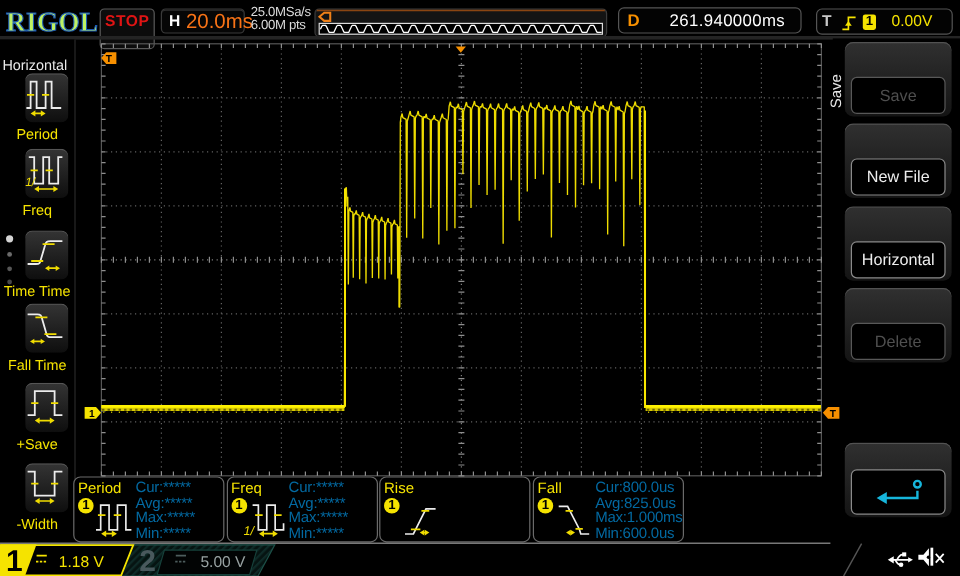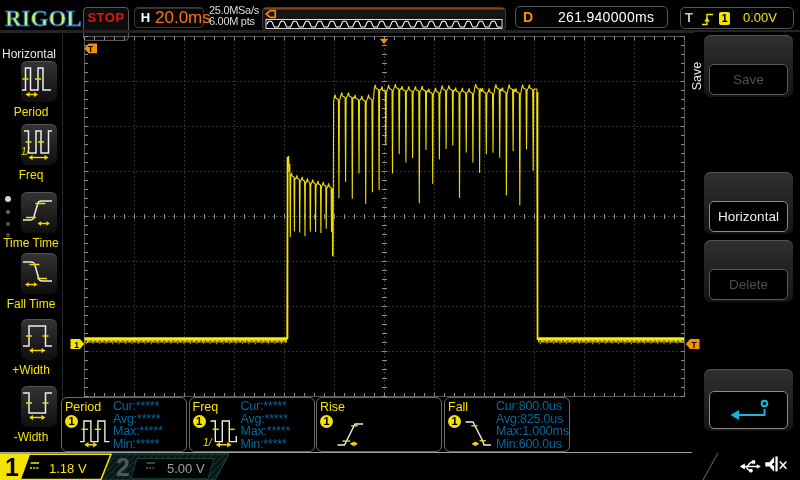--- a/index.html
+++ b/index.html
@@ -122,21 +122,21 @@
     <div class="mbtn" style="top:285px"><svg width="36" height="41" viewBox="0 0 36 41">
           <path d="M2 27 H8 V7 H24.5 V27 H31" fill="none" stroke="#ececec" stroke-width="1.5"></path>
           <g stroke="#f0dc00" stroke-width="1.5">
             <line x1="5" y1="17" x2="11" y2="17"></line>
             <line x1="21.5" y1="17" x2="27.5" y2="17"></line>
           </g>
           <line x1="11.5" y1="31.5" x2="21.0" y2="31.5" stroke="#f0dc00" stroke-width="1.4"></line>
           <path d="M8 31.5 l4.0 -2.5600000000000005 v5.120000000000001 Z" fill="#f0dc00"></path>
           <path d="M24.5 31.5 l-4.0 -2.5600000000000005 v5.120000000000001 Z" fill="#f0dc00"></path>
         </svg></div>
-    <div class="mlbl" style="top:330px">+Width</div>
+    <div class="mlbl" style="top:330px">+Save</div>
     <div class="mbtn" style="top:352px"><svg width="36" height="41" viewBox="0 0 36 41">
           <path d="M2 7 H8 V27 H24.5 V7 H31" fill="none" stroke="#ececec" stroke-width="1.5"></path>
           <g stroke="#f0dc00" stroke-width="1.5">
             <line x1="5" y1="17" x2="11" y2="17"></line>
             <line x1="21.5" y1="17" x2="27.5" y2="17"></line>
           </g>
           <line x1="11.5" y1="31.5" x2="21.0" y2="31.5" stroke="#f0dc00" stroke-width="1.4"></line>
           <path d="M8 31.5 l4.0 -2.5600000000000005 v5.120000000000001 Z" fill="#f0dc00"></path>
           <path d="M24.5 31.5 l-4.0 -2.5600000000000005 v5.120000000000001 Z" fill="#f0dc00"></path>
         </svg></div>
@@ -195,20 +195,23 @@
     <path d="M379.7 38.8 h8.6 l-4.3 5.2 Z" fill="#f79000"></path>
     <path d="M70.5 339.1 h9.5 l4.3 4.9 l-4.3 4.9 h-9.5 Z" fill="#f5e300"></path>
     <text x="76.5" y="347.5" fill="#000" font-size="8.5" font-weight="bold" font-family="Liberation Sans" text-anchor="middle">1</text>
     <path d="M699.5 339.1 h-9.5 l-4.3 4.9 l4.3 4.9 h9.5 Z" fill="#f79000"></path>
     <text x="694" y="347.5" fill="#000" font-size="8.5" font-weight="bold" font-family="Liberation Sans" text-anchor="middle">T</text>
   </svg>
   <div class="abs" id="rmenu">
      <div class="rbtn" style="top:3px">
         <div class="rinner dis">Save</div>
       </div>
+     <div class="rbtn" style="top:71px">
+        <div class="rinner ">New File</div>
+      </div>
      <div class="rbtn" style="top:140px">
         <div class="rinner ">Horizontal</div>
       </div>
      <div class="rbtn" style="top:208px">
         <div class="rinner dis">Delete</div>
       </div>
      <div class="rbtn" style="top:337px">
         <div class="rinner" style="top:22px;height:38px;line-height:36px"><svg width="77" height="36" viewBox="0 0 77 36" style="vertical-align:middle">
             <g fill="none" stroke="#16b6dc" stroke-width="2">
               <path d="M26 23 H54.5 V17"></path>

